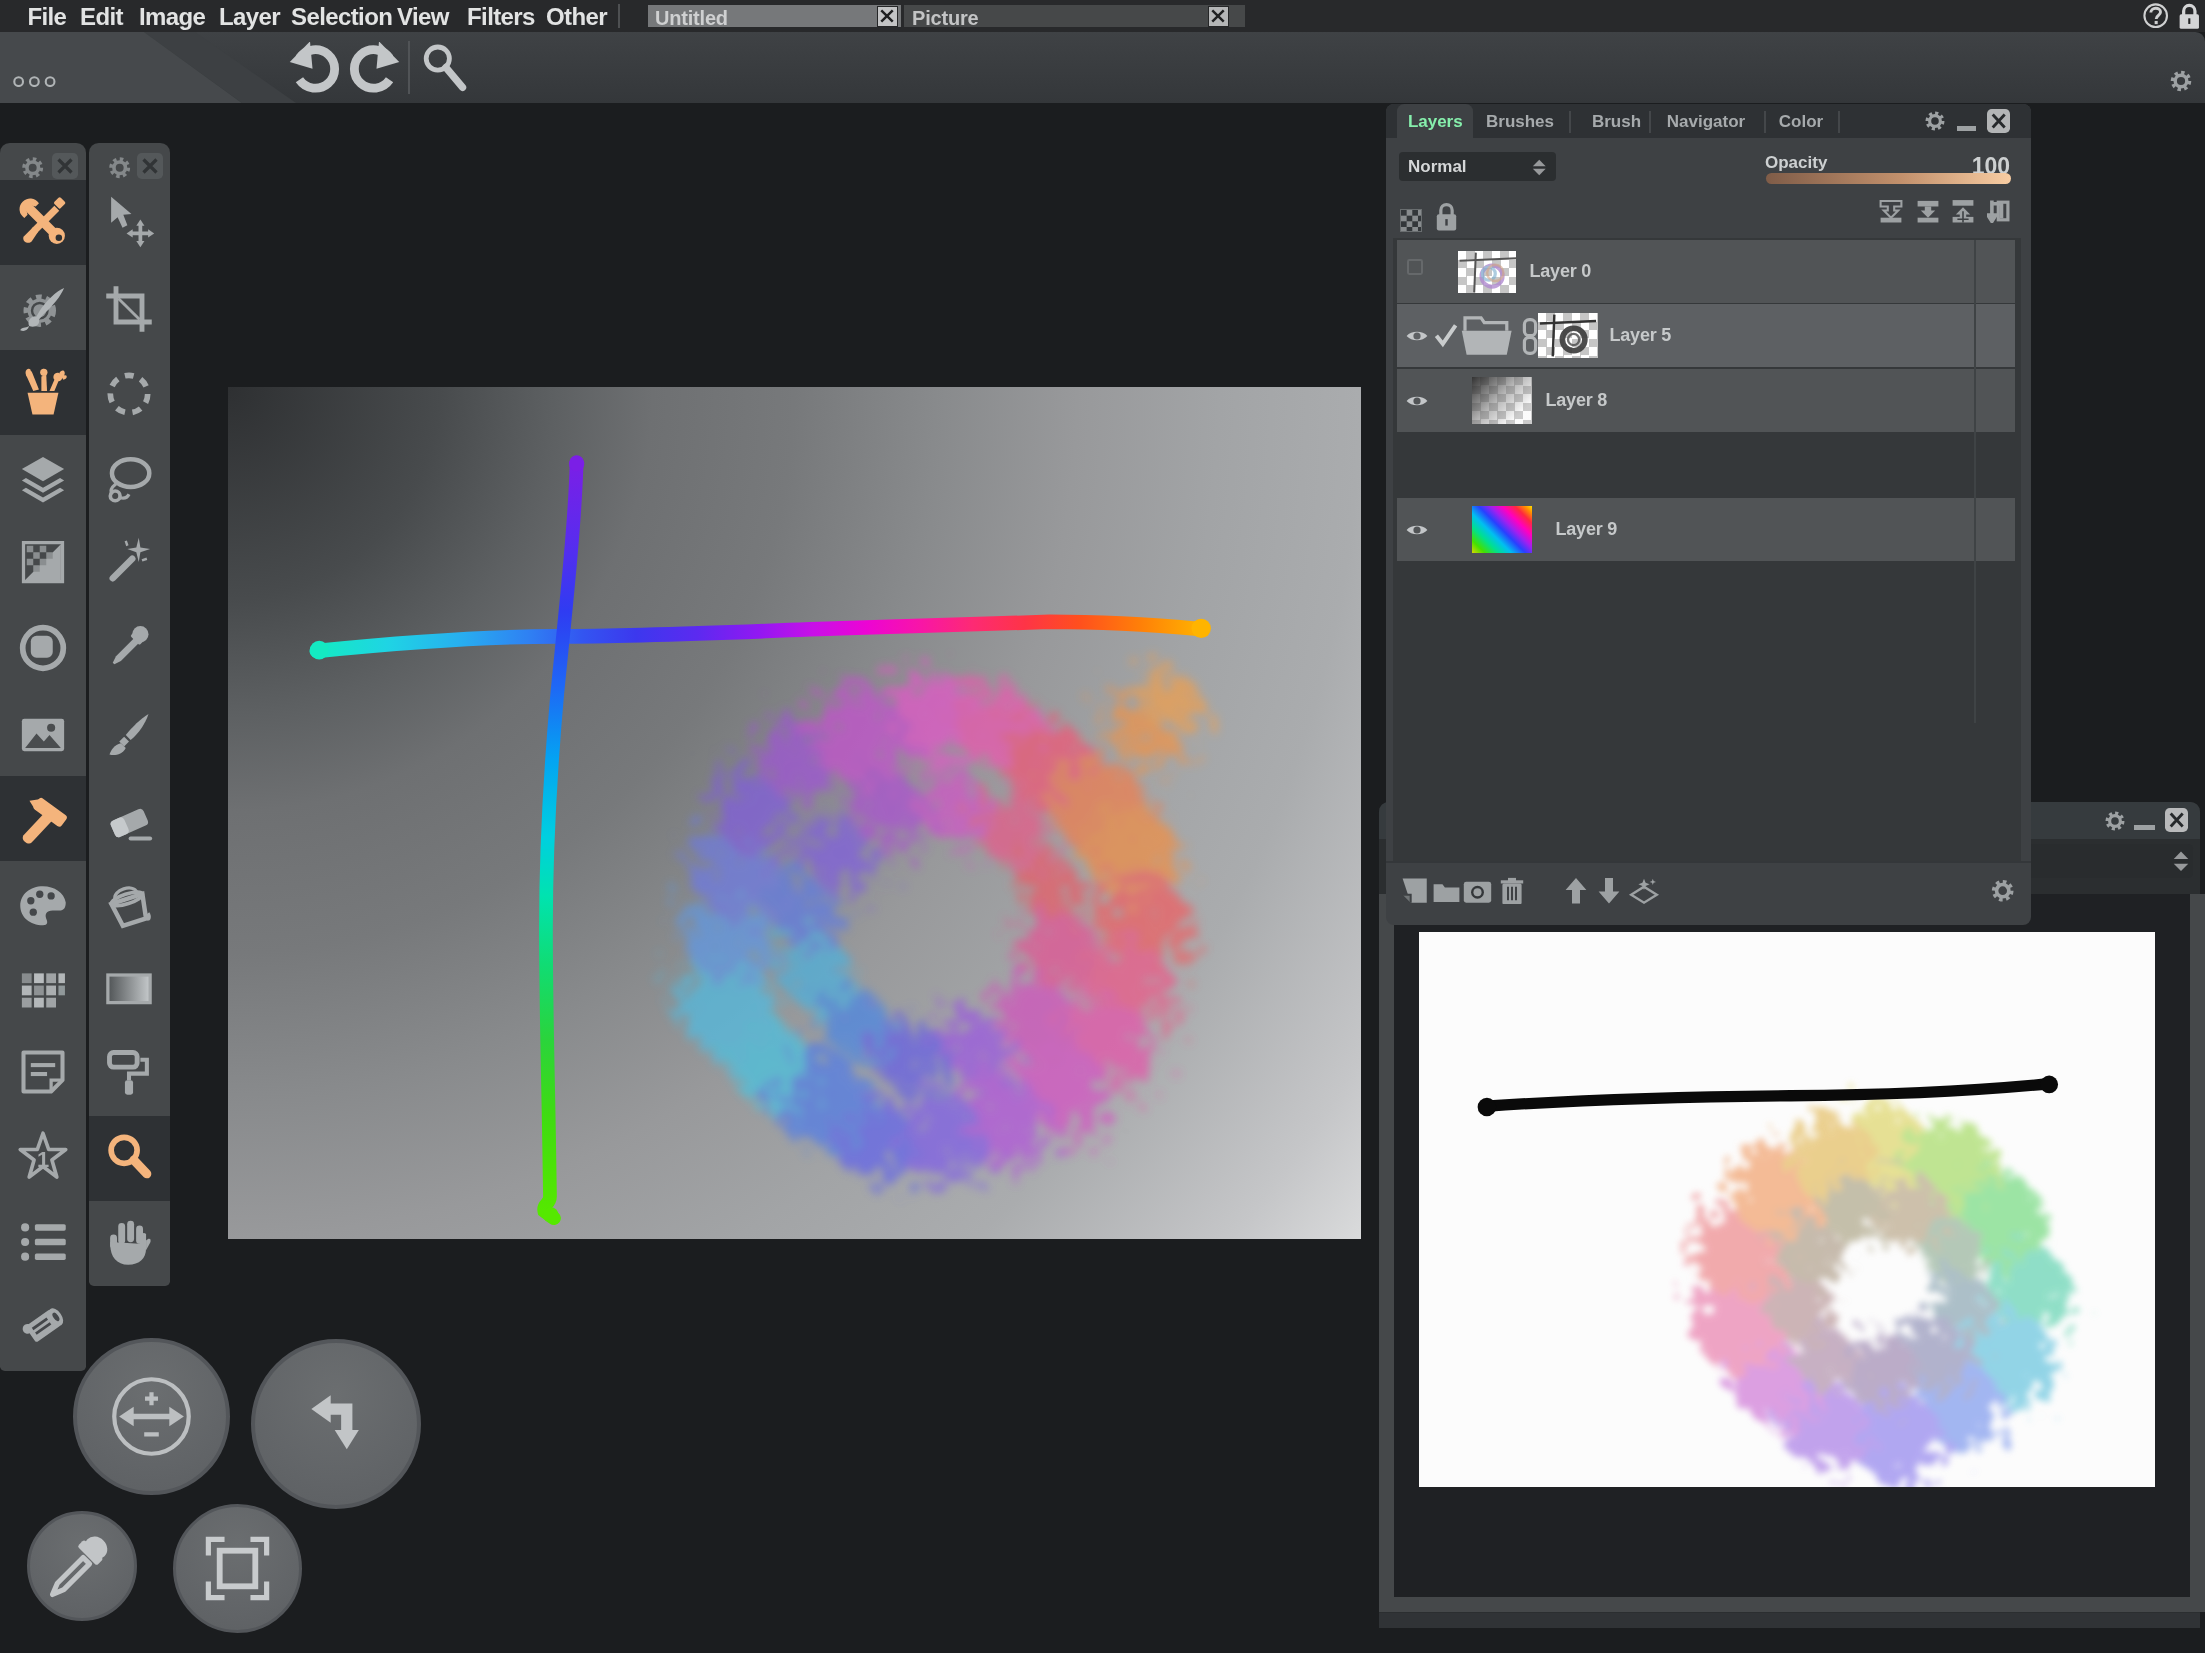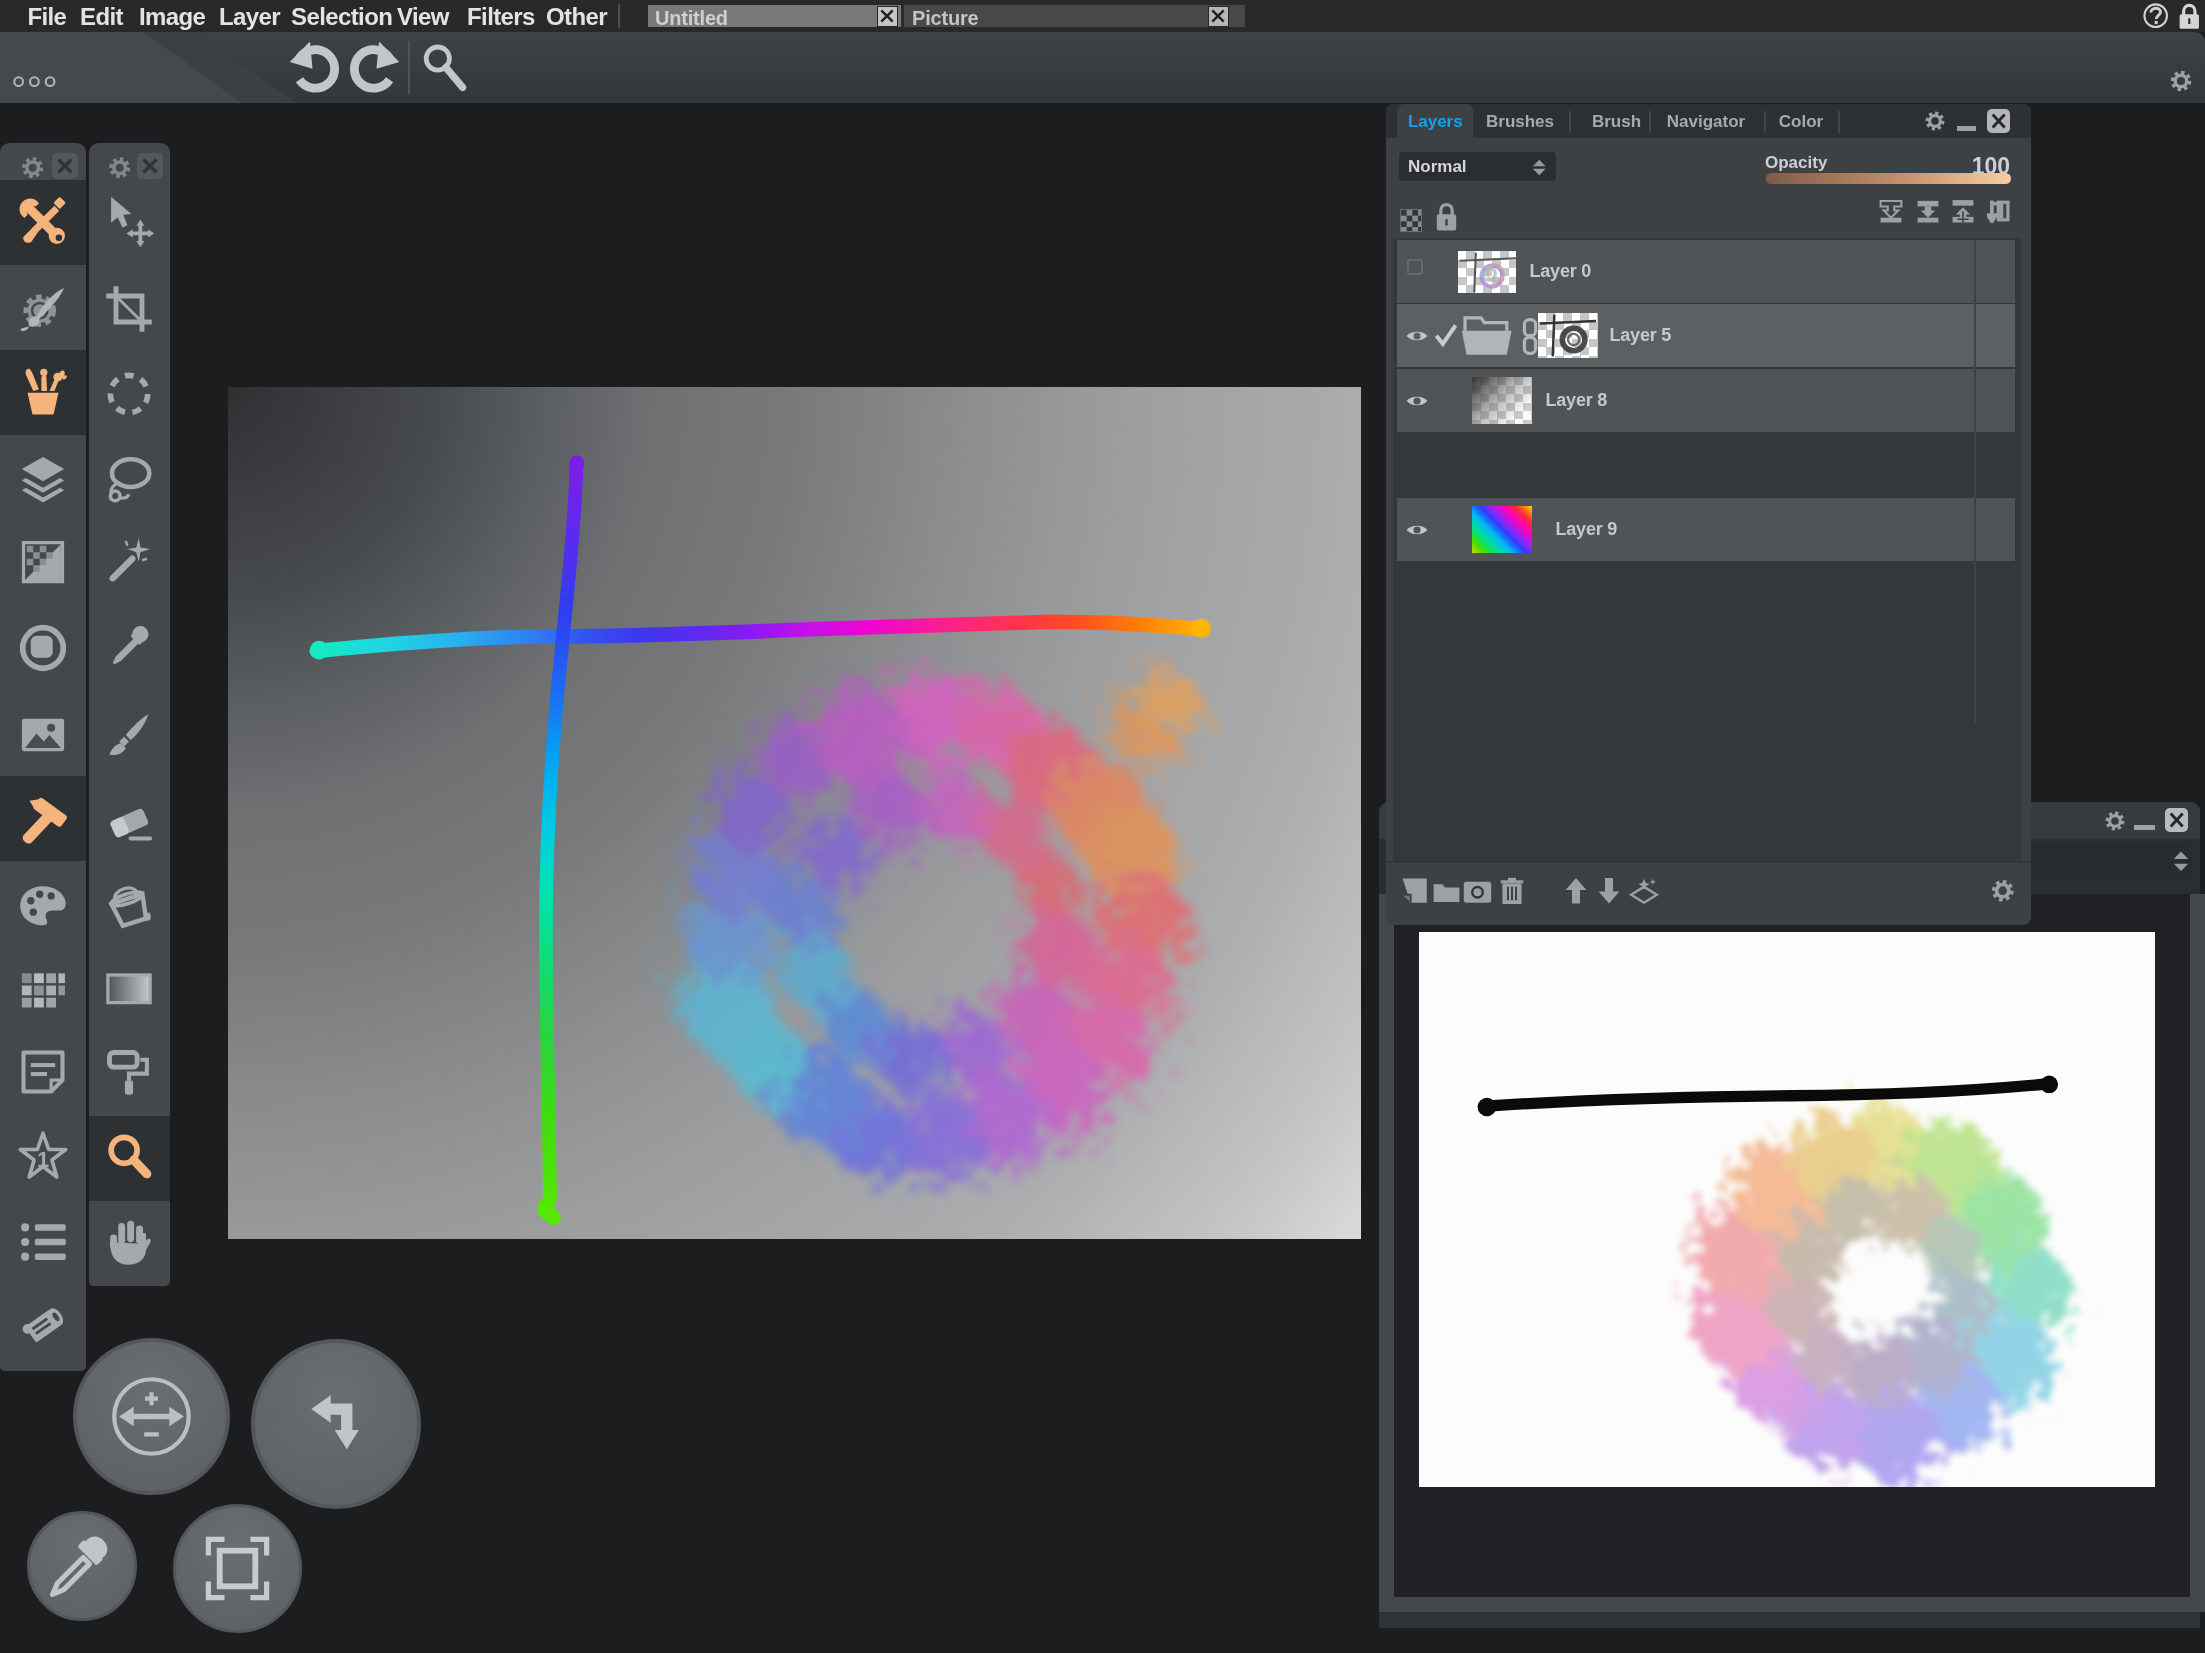--- a/index.html
+++ b/index.html
@@ -505,21 +505,21 @@
     <path d="M 82,216 C 200,208 340,204 460,203 C 590,202 700,196 782,188" fill="none" stroke="#0a0a0a" stroke-width="14" stroke-linecap="round"></path>
     <circle cx="84" cy="217" r="11.5" fill="#0a0a0a"></circle>
         <circle cx="781" cy="189" r="11" fill="#0a0a0a"></circle>
   </svg>
 </div>
 <div class="abs" style="left:1379px;top:1613px;width:821px;height:14.5px;background:#303336;"></div>
 
 <div id="layers">
   <div class="abs" style="left:0;top:0;width:645px;height:34px;background:#2e3134;border-radius:8px 8px 0 0;"></div>
   <div class="abs" style="left:11.3px;top:0;width:76px;height:34px;background:#3e4144;border-radius:7.3px 7.3px 0 0;"></div>
-  <span class="tabtxt" style="left:11.3px;width:76px;text-align:center;color:#0ea5e9;">Layers</span>
+  <span class="tabtxt" style="left:11.3px;width:76px;text-align:center;color:#86efac;">Layers</span>
   <span class="tabtxt" style="left:97px;width:74px;text-align:center;">Brushes</span>
   <span class="tabtxt" style="left:194px;width:73px;text-align:center;">Brush</span>
   <span class="tabtxt" style="left:274px;width:92px;text-align:center;">Navigator</span>
   <span class="tabtxt" style="left:386px;width:58px;text-align:center;">Color</span>
   <div class="abs" style="left:183px;top:6.5px;width:1.6px;height:22px;background:#44474a;"></div>
   <div class="abs" style="left:263px;top:6.5px;width:1.6px;height:22px;background:#44474a;"></div>
   <div class="abs" style="left:378px;top:6.5px;width:1.6px;height:22px;background:#44474a;"></div>
   <div class="abs" style="left:452px;top:6.5px;width:1.6px;height:22px;background:#44474a;"></div>
   <svg class="abs" style="left:537px;top:4.8px;" width="24" height="24" viewBox="0 0 38 38">
     <circle cx="19" cy="19" r="11.5" fill="none" stroke="#9da1a3" stroke-width="7" stroke-dasharray="4.6 4.4"></circle>

